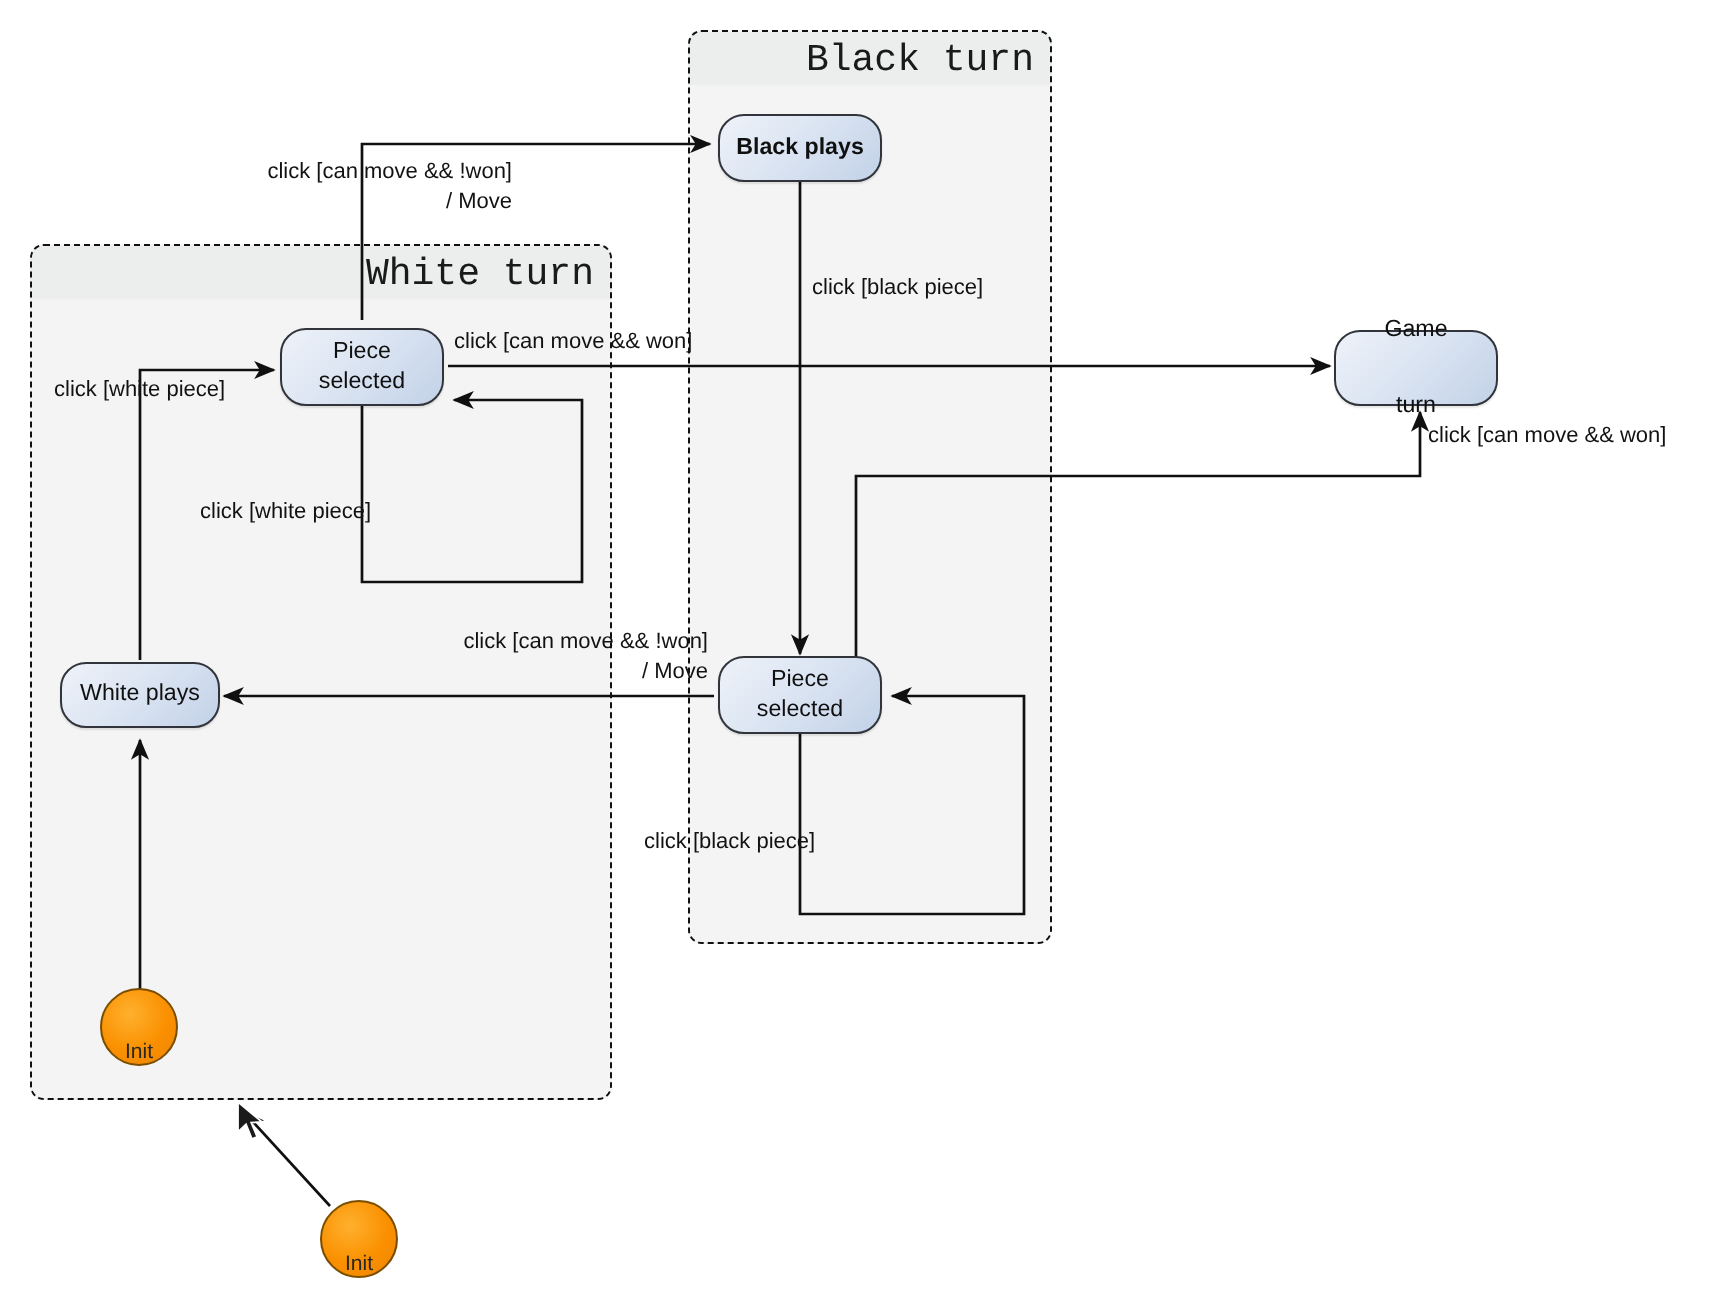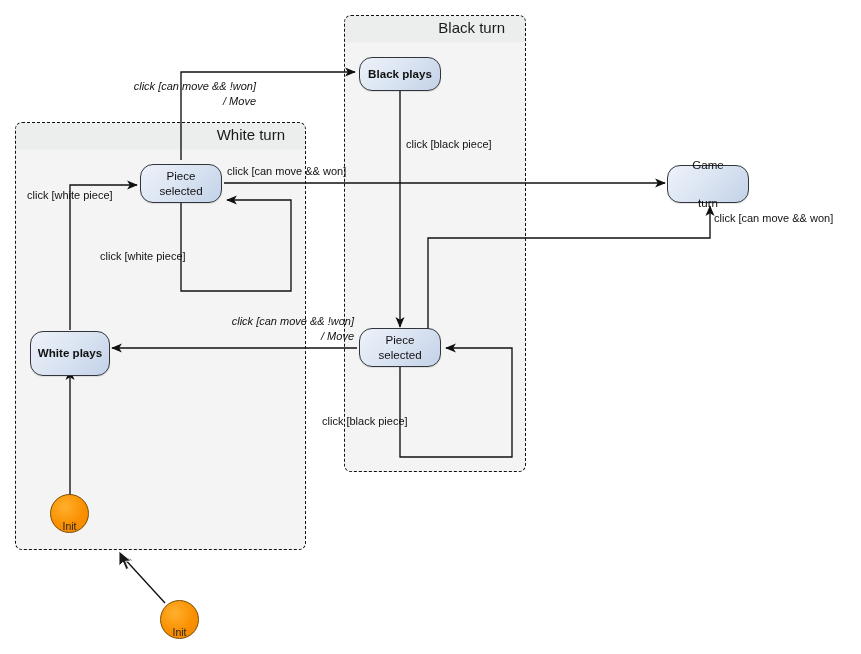--- a/index.html
+++ b/index.html
@@ -22,24 +22,25 @@
   }
   .region {
     position: absolute;
     border: 1.6px dashed #111111;
     border-radius: 7px;
     background: linear-gradient(to bottom, #eceded 0px, #eceded 26px, #f4f4f4 27px, #f4f4f4 100%);
     box-sizing: border-box;
   }
   .region-title {
     position: absolute;
-    top: 3px; right: 20px;
-    font-size: 15px;
+    top: 3px; right: 8px;
+    font-size: 19px;
     color: #1a1a1a;
     white-space: nowrap;
+    font-family: Liberation Mono, monospace;
   }
   .state {
     position: absolute;
     box-sizing: border-box;
     border: 1.3px solid #31353b;
     border-radius: 13px;
     background: linear-gradient(135deg, #eef2f9 0%, #dde6f3 42%, #c3d2e8 100%);
     display: flex;
     flex-direction: column;
     align-items: center;
@@ -63,21 +64,21 @@
     font-size: 10.5px;
     color: #262626;
   }
   .edge-label {
     position: absolute;
     font-size: 11px;
     color: #121212;
     line-height: 1.35;
     white-space: nowrap;
   }
-  .edge-label.two-line { text-align: right; font-style: italic; }
+  .edge-label.two-line { text-align: right; }
   .cursor { position: absolute; pointer-events: none; }
 </style>
 </head>
 <body>
 
 <div id="canvas">
 
   <div class="region" style="left:344px; top:15px; width:182px; height:457px;">
     <div class="region-title">Black turn</div>
   </div>
@@ -126,21 +127,21 @@
   <div class="state" style="left:359px; top:328px; width:82px; height:39px;">
     <span>Piece</span>
     <span>selected</span>
   </div>
 
   <div class="state" style="left:140px; top:164px; width:82px; height:39px;">
     <span>Piece</span>
     <span>selected</span>
   </div>
 
-  <div class="state" style="left:30px; top:331px; width:80px; height:45px;font-weight:bold;">
+  <div class="state" style="left:30px; top:331px; width:80px; height:33px;">
     <span>White plays</span>
   </div>
 
   <div class="state" style="left:667px; top:165px; width:82px; height:38px;gap:24px;">
     <span>Game</span>
     <span>turn</span>
   </div>
 
   <div class="init" style="left:50px; top:494px; width:39px; height:39px;">
     <span>Init</span>

